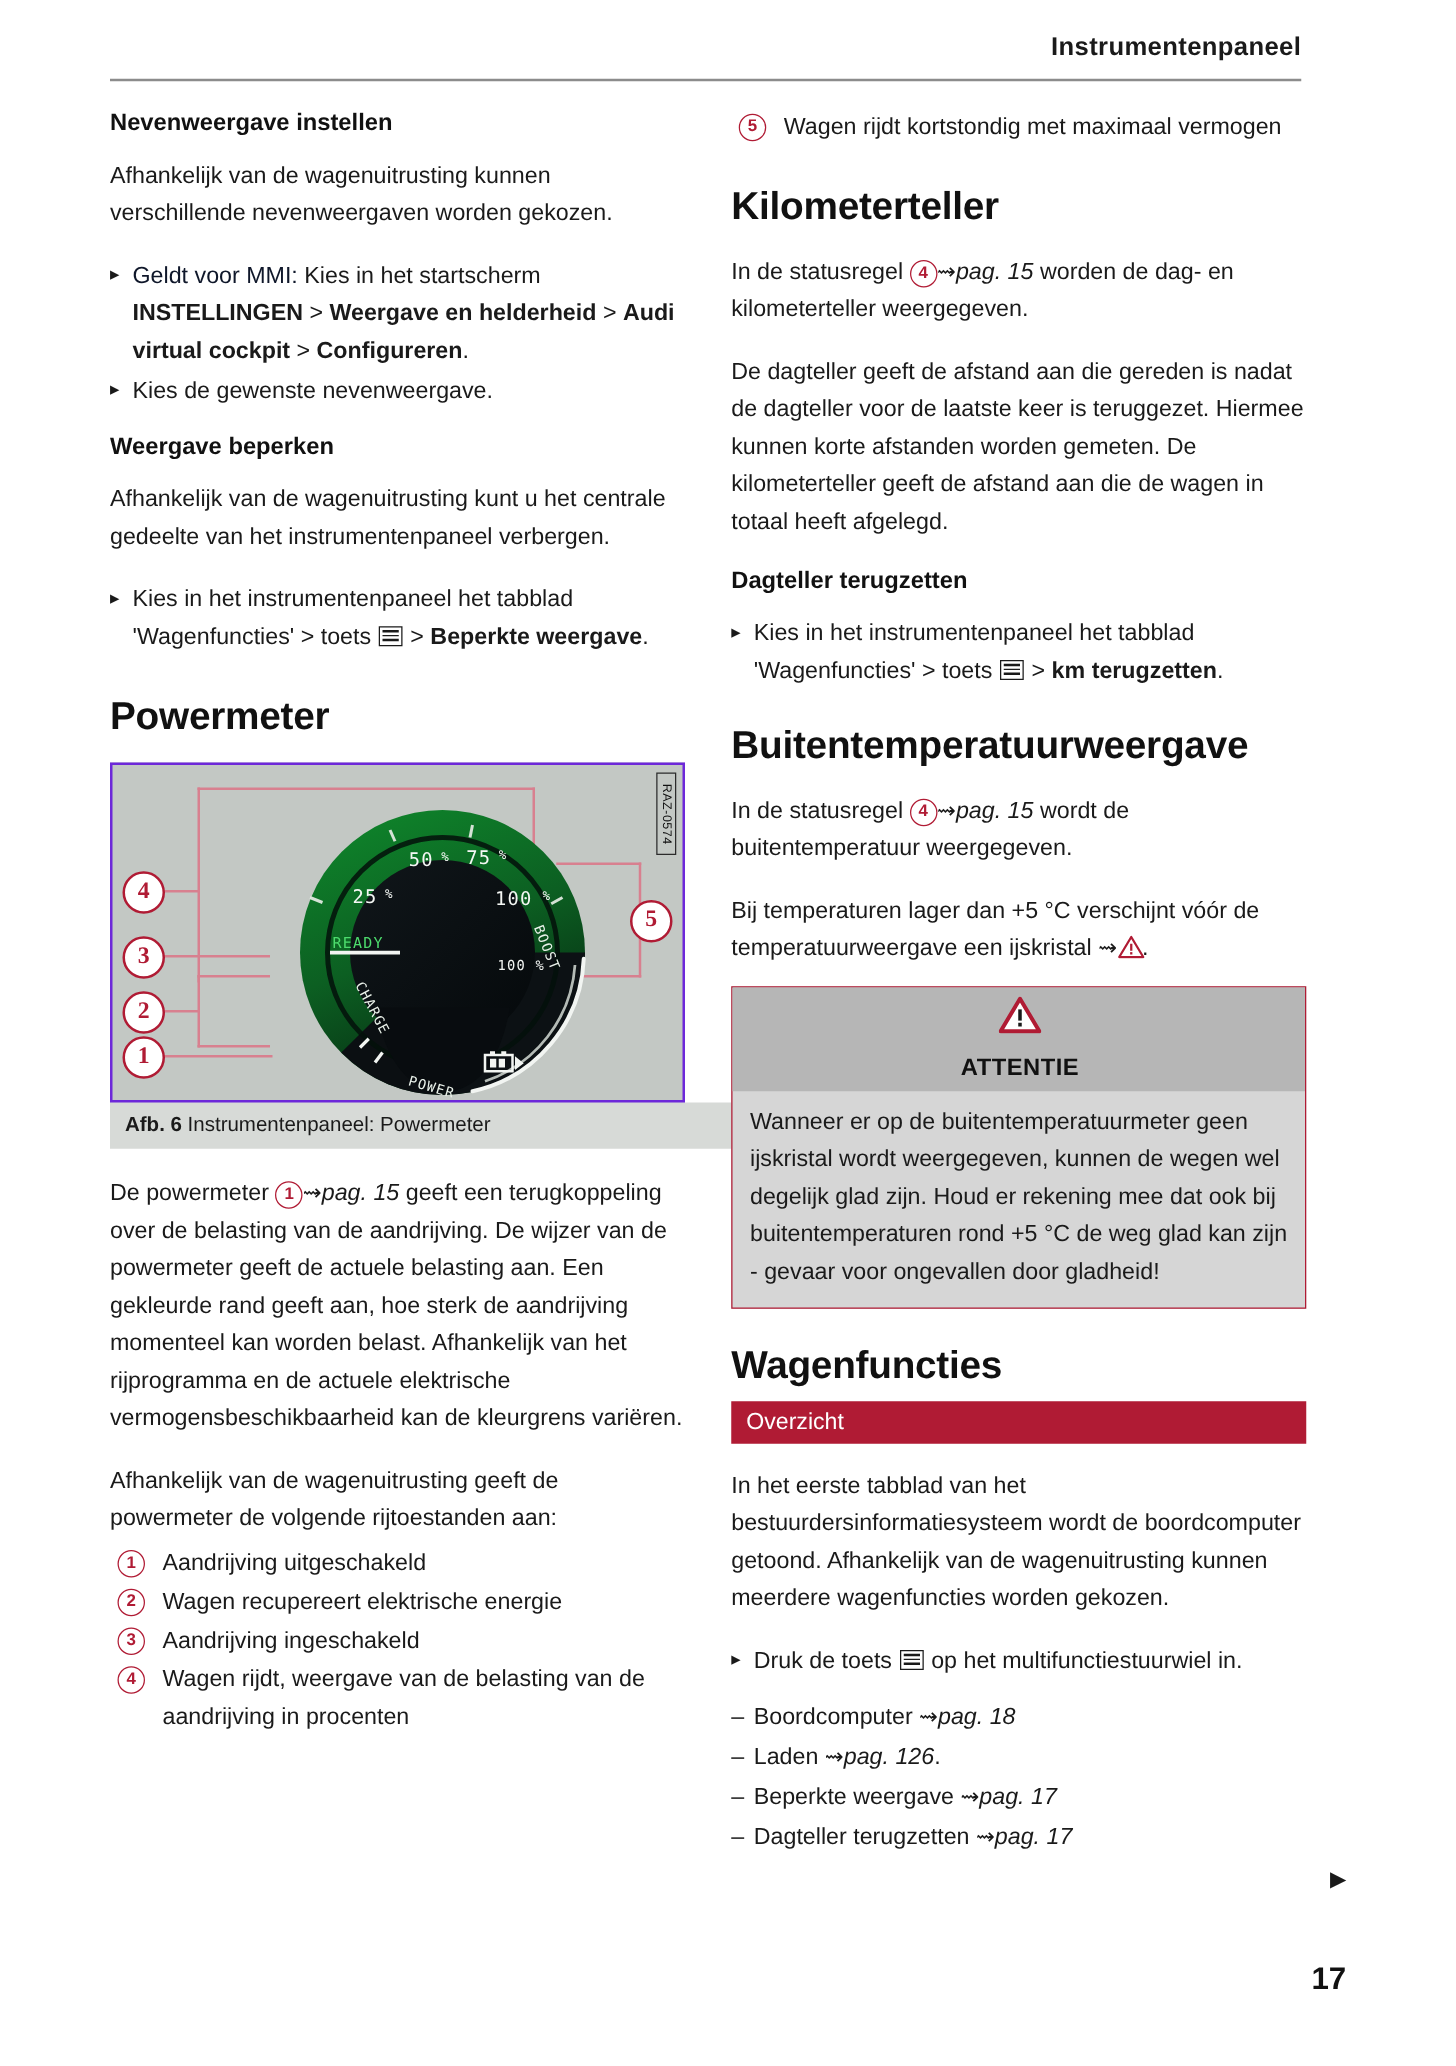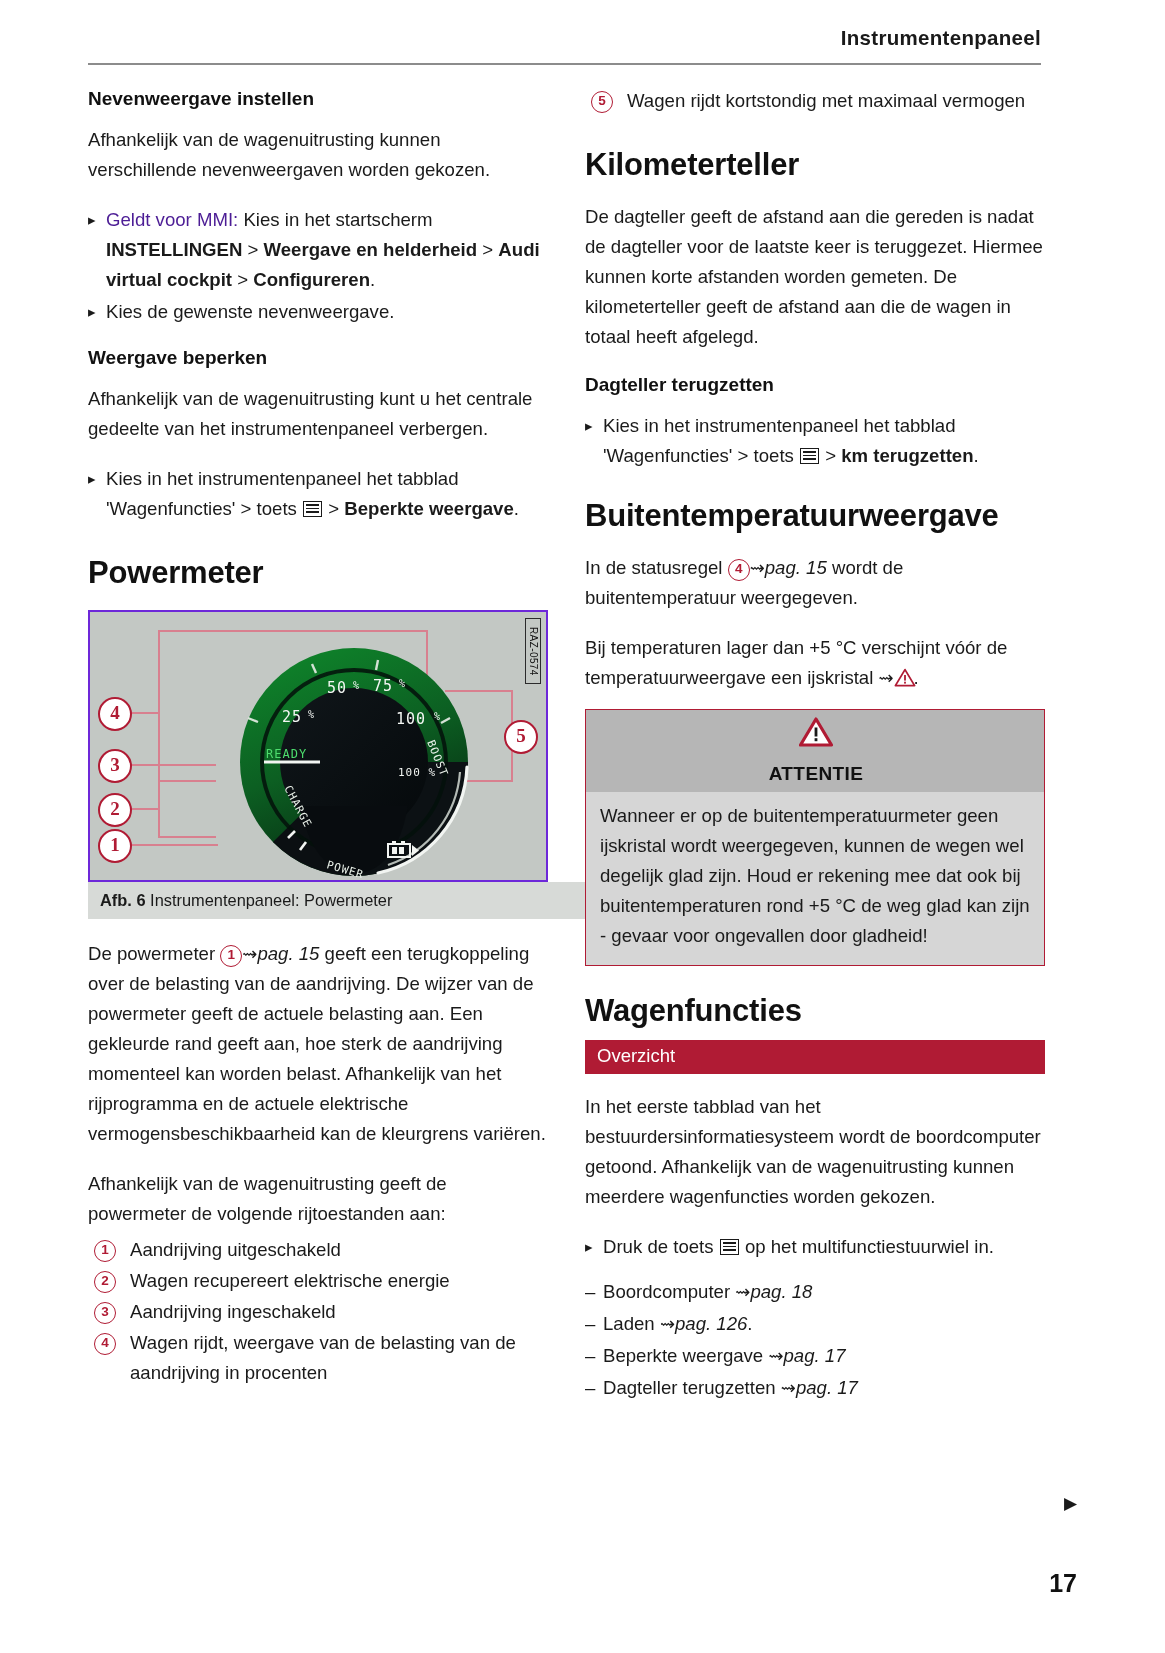--- a/index.html
+++ b/index.html
@@ -108,21 +108,21 @@
     line-height: 31px;
   }
   .dash-list li::before {
     content: "\2013";
     position: absolute;
     left: 0;
     top: 0;
   }
 
   b, .b { font-weight: bold; }
-  .gray { color: #4c1d95; }
+  .gray { color: #0f172a; }
   .ref  { font-style: italic; }
 
   
   .cnum {
     display: inline-block;
     width: 20px;
     height: 20px;
     line-height: 18.5px;
     border: 1.6px solid #b01b34;
     border-radius: 50%;
@@ -458,20 +458,21 @@
   </div>
 
   <div class="col col-right">
 
     <ul class="legend-list" style="margin-bottom:6px">
       <li><span class="cnum">5</span><span>Wagen rijdt kortstondig met maximaal vermogen</span></li>
     </ul>
 
     <div class="chapter-head">Kilometerteller</div>
 
+    <p class="body-text"><span>In de statusregel </span><span class="cnum">4</span><span class="arrow">⇝</span><span class="ref">pag. 15</span><span> worden de dag- en kilometerteller weergegeven.</span></p>
 
     <p class="body-text">De dagteller geeft de afstand aan die gereden is nadat de dagteller voor de laatste keer is teruggezet. Hiermee kunnen korte afstanden worden gemeten. De kilometerteller geeft de afstand aan die de wagen in totaal heeft afgelegd.</p>
 
     <div class="sub-head">Dagteller terugzetten</div>
 
     <ul class="bullet-list">
       <li><span>Kies in het instrumentenpaneel het tabblad 'Wagenfuncties' &gt; toets </span><span class="keyicon"><i></i><i></i><i></i></span><span> &gt; </span><b>km terugzetten</b><span>.</span></li>
     </ul>
 
     <div class="chapter-head" style="margin-top:26px">Buitentemperatuurweergave</div>

